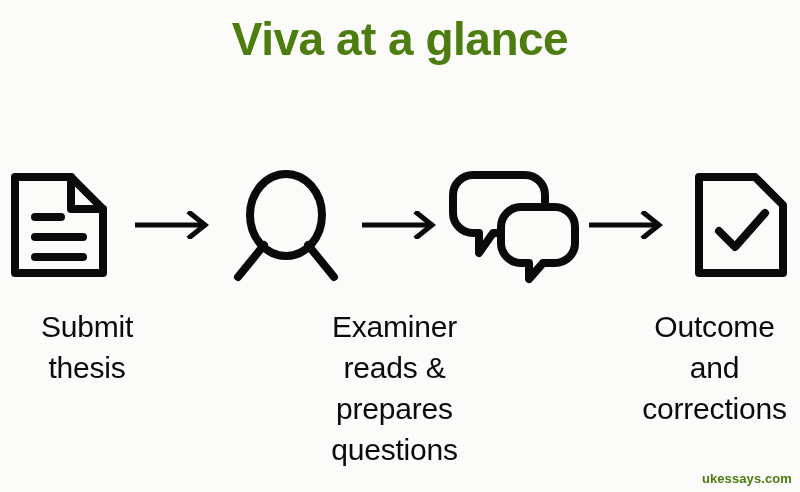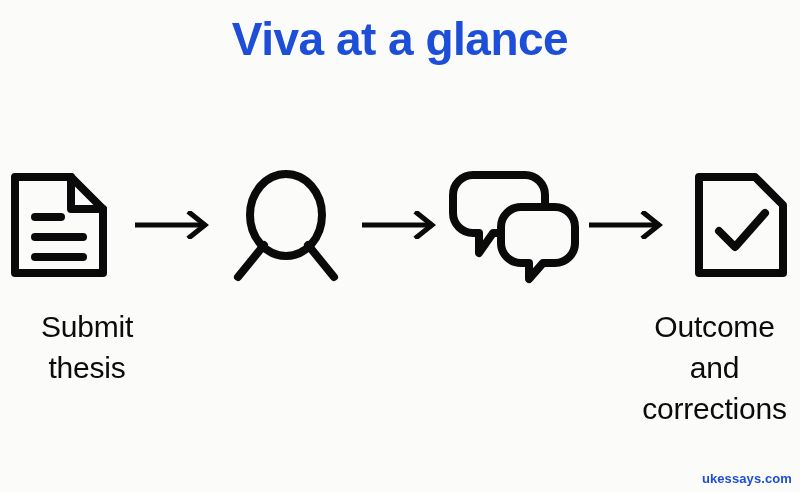--- a/index.html
+++ b/index.html
@@ -26,21 +26,21 @@
   
   .title {
     position: absolute;
     top: 14px;
     left: 0;
     width: 800px;
     text-align: center;
     font-size: 46px;
     font-weight: 700;
     letter-spacing: -0.5px;
-    color: #1d4ed8;
+    color: #4d7c0f;
     line-height: 1.1;
     font-stretch: condensed;
   }
 
   
   .flow {
     position: absolute;
     top: 160px;
     left: 0;
     width: 800px;
@@ -99,21 +99,21 @@
   
   .label.fourth { width: 215px; margin-right: -22px; }
 
   
   .watermark {
     position: absolute;
     right: 8px;
     bottom: 6px;
     font-size: 13px;
     font-weight: 600;
-    color: #1d4ed8;
+    color: #4d7c0f;
     letter-spacing: 0.1px;
   }
 </style>
 </head>
 <body>
 
 <div id="infographic">
 
   <div class="title">Viva at a glance</div>
 
@@ -188,20 +188,24 @@
           <polyline points="26,64 42,80 72,46"></polyline>
         </svg>
       </span>
     </div>
 
   </div>
 
   <div class="labels">
     <div class="label first">Submit
 thesis</div>
+    <div class="label second">Examiner
+reads &amp;
+prepares
+questions</div>
     <div class="label fourth">Outcome
 and
 corrections</div>
   </div>
 
   <div class="watermark">ukessays.com</div>
 
 </div>
 
 </body></html>

